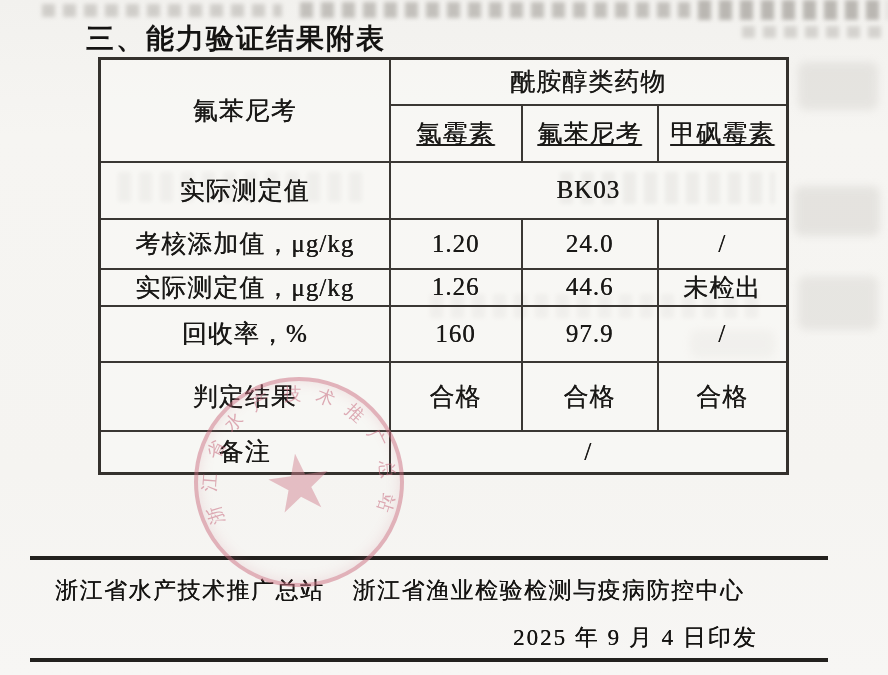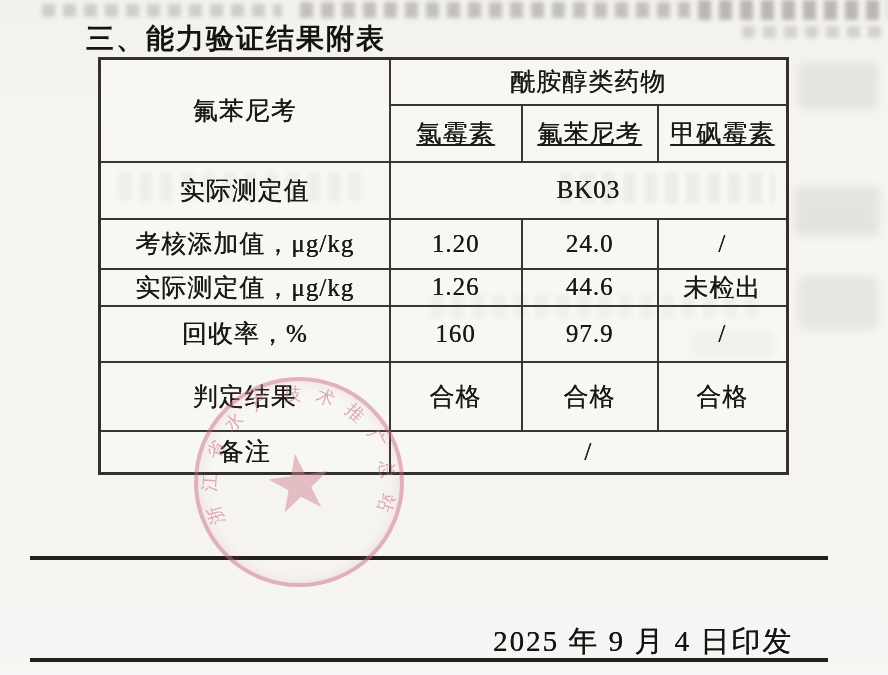--- a/index.html
+++ b/index.html
@@ -41,21 +41,21 @@
   .ringtext{fill:rgba(198,105,125,.55);font-size:18px;letter-spacing:13px;
             font-family:"Liberation Serif","DejaVu Serif",serif;}
 
   
   .rule{position:absolute;left:30px;width:798px;height:4px;background:#23211e;}
   .rule-top{top:556px;} .rule-bottom{top:658px;}
   .footer-orgs{position:absolute;left:55px;top:575px;font-size:23px;
                letter-spacing:1.5px;color:#151412;white-space:nowrap;
                text-shadow:0.3px 0 0 currentColor;}
   .footer-orgs .gap{display:inline-block;width:28px;}
-  .footer-date{position:absolute;left:493px;top:622px;font-size:29px;
+  .footer-date{position:absolute;left:513px;top:622px;font-size:23px;
                letter-spacing:2px;color:#151412;text-shadow:0.3px 0 0 currentColor;}
 </style>
 </head>
 <body>
 
 <div class="page">
 
   <div class="smudge dashrow" style="left:42px;top:4px;width:240px;height:13px;opacity:.40;"></div>
   <div class="smudge dashrow" style="left:300px;top:2px;width:390px;height:16px;opacity:.55;"></div>
   <div class="smudge dashrow" style="left:698px;top:0px;width:190px;height:20px;opacity:.65;"></div>
@@ -129,16 +129,19 @@
       <defs>
         <path id="ringpath" d="M 45,163 A 83,83 0 1 1 165,163" fill="none"></path>
       </defs>
       <text class="ringtext" text-anchor="middle">
         <textPath href="#ringpath" startOffset="50%">浙江省水产技术推广总站</textPath>
       </text>
     </svg>
   </div>
 
   <div class="rule rule-top"></div>
+  <div class="footer-orgs">
+    <span>浙江省水产技术推广总站</span><span class="gap"></span><span>浙江省渔业检验检测与疫病防控中心</span>
+  </div>
   <div class="footer-date">2025 年 9 月 4 日印发</div>
   <div class="rule rule-bottom"></div>
 
 </div>
 
 </body></html>

